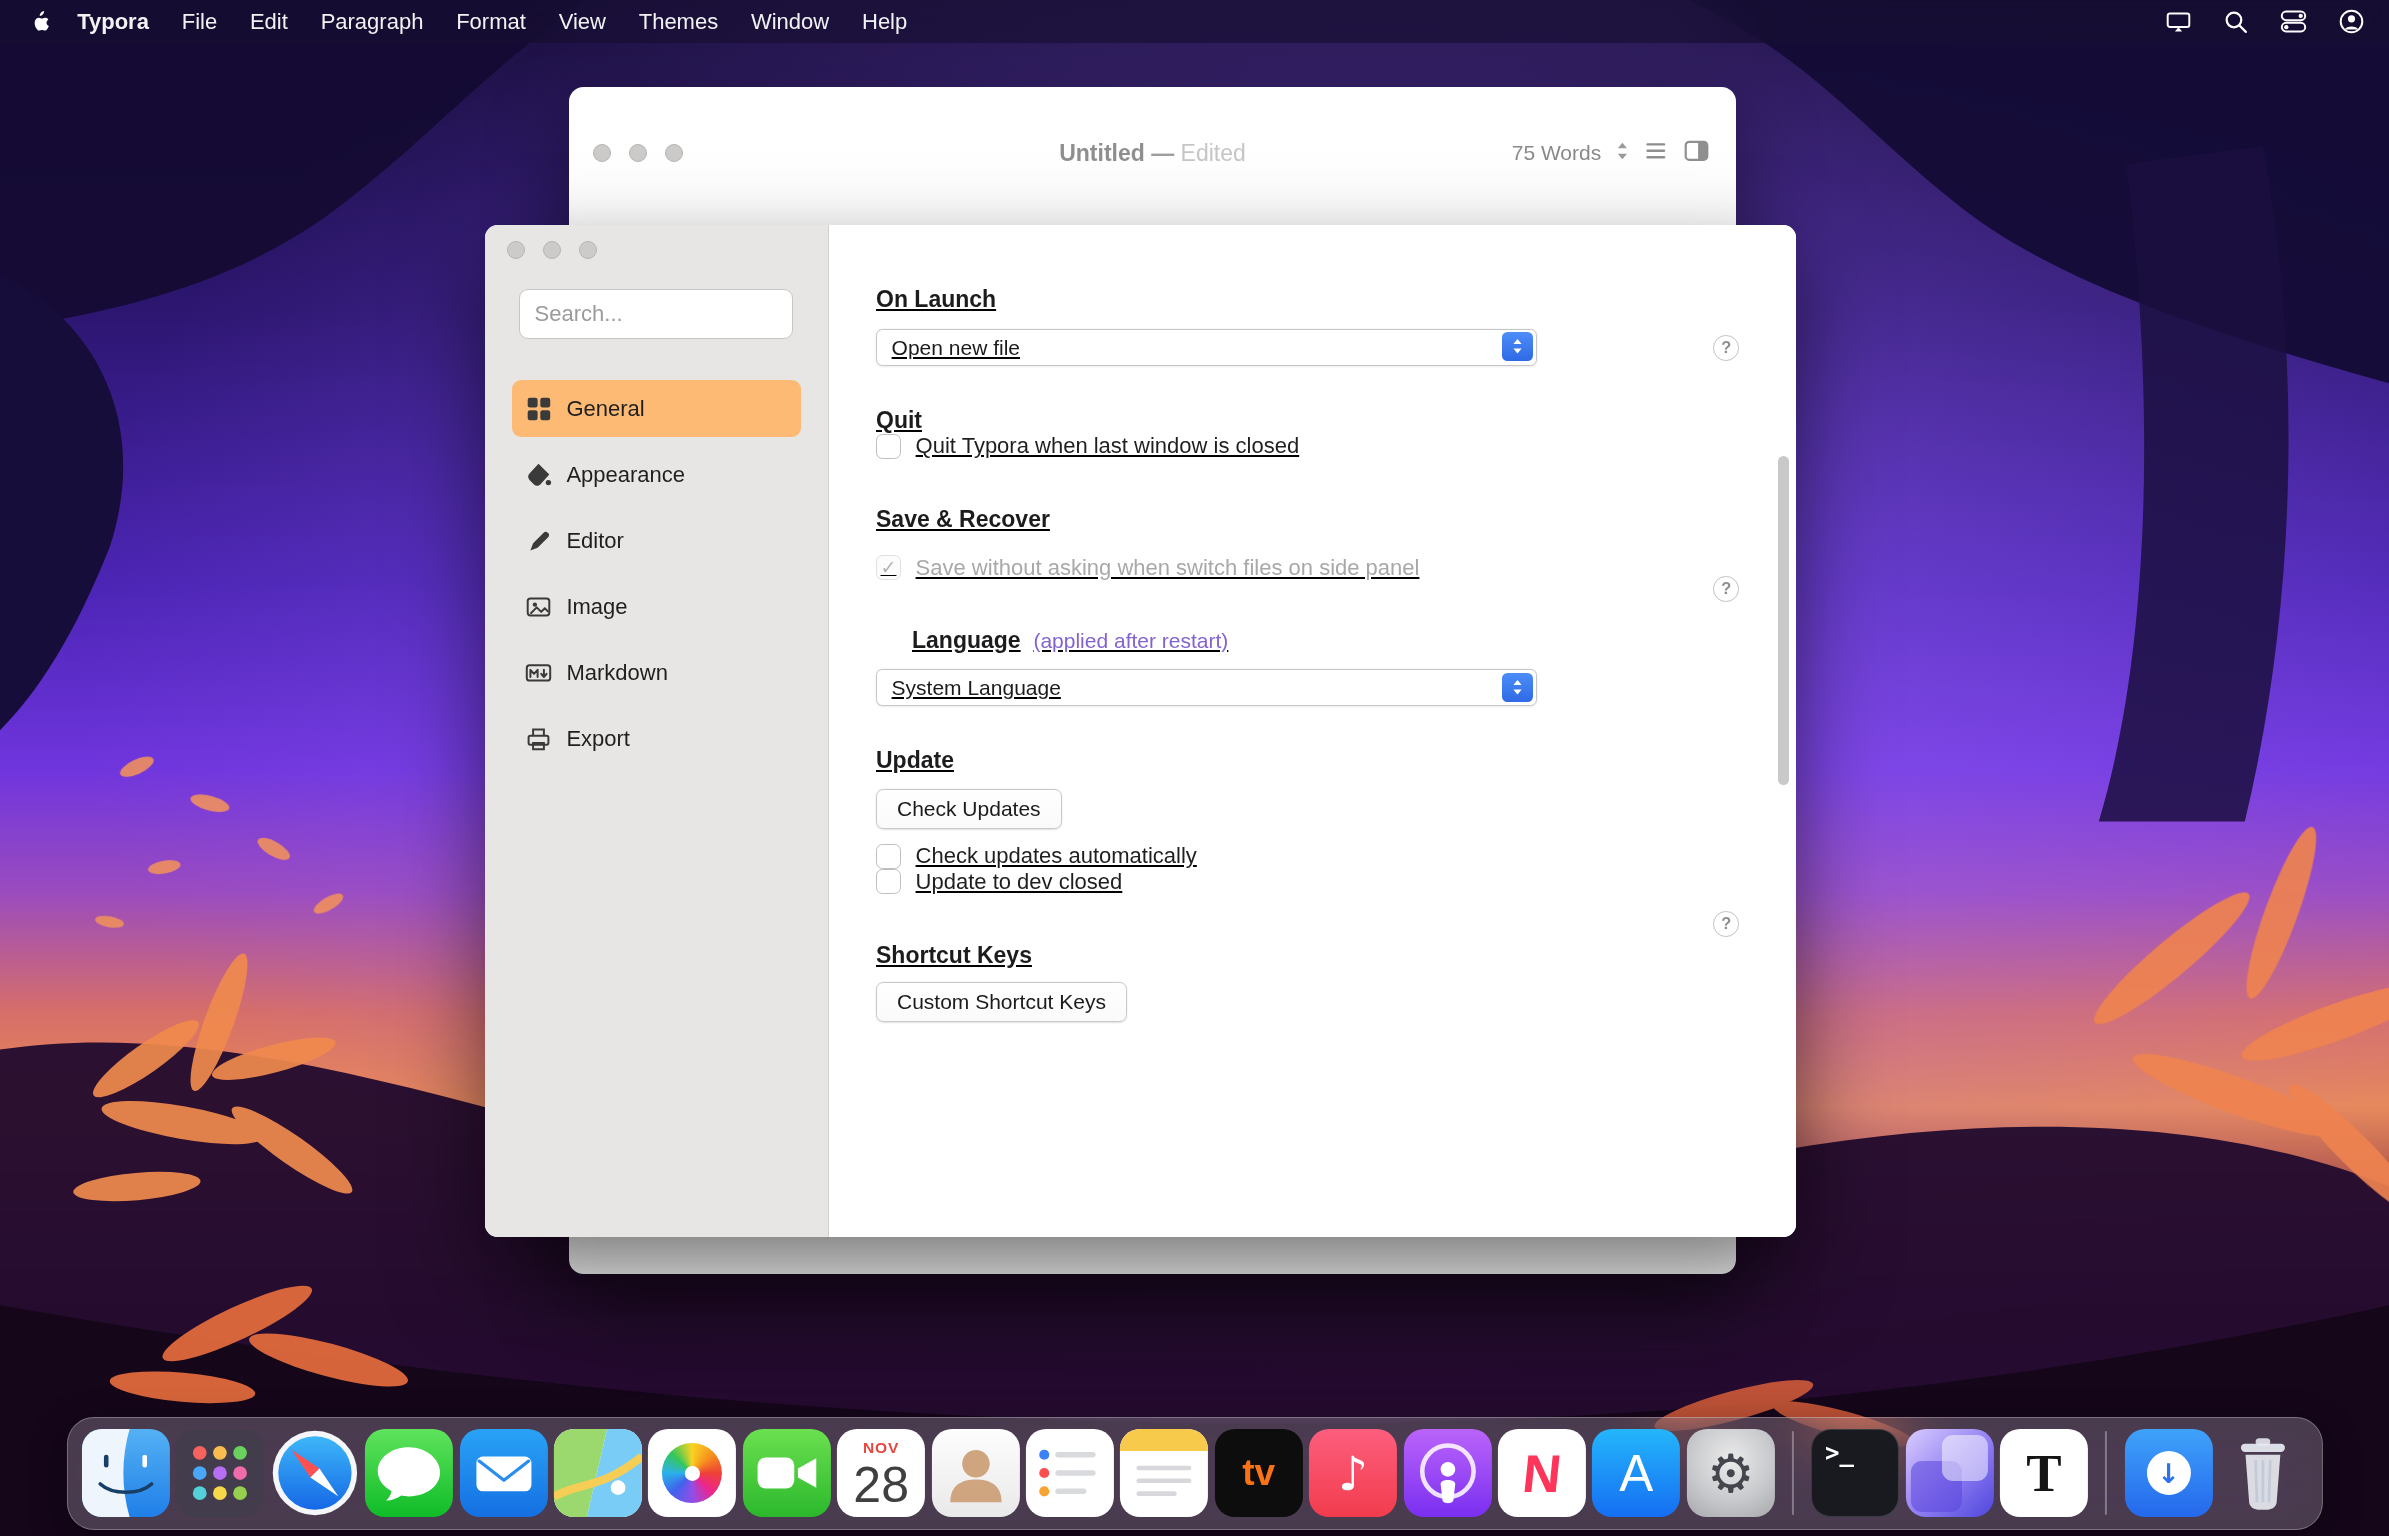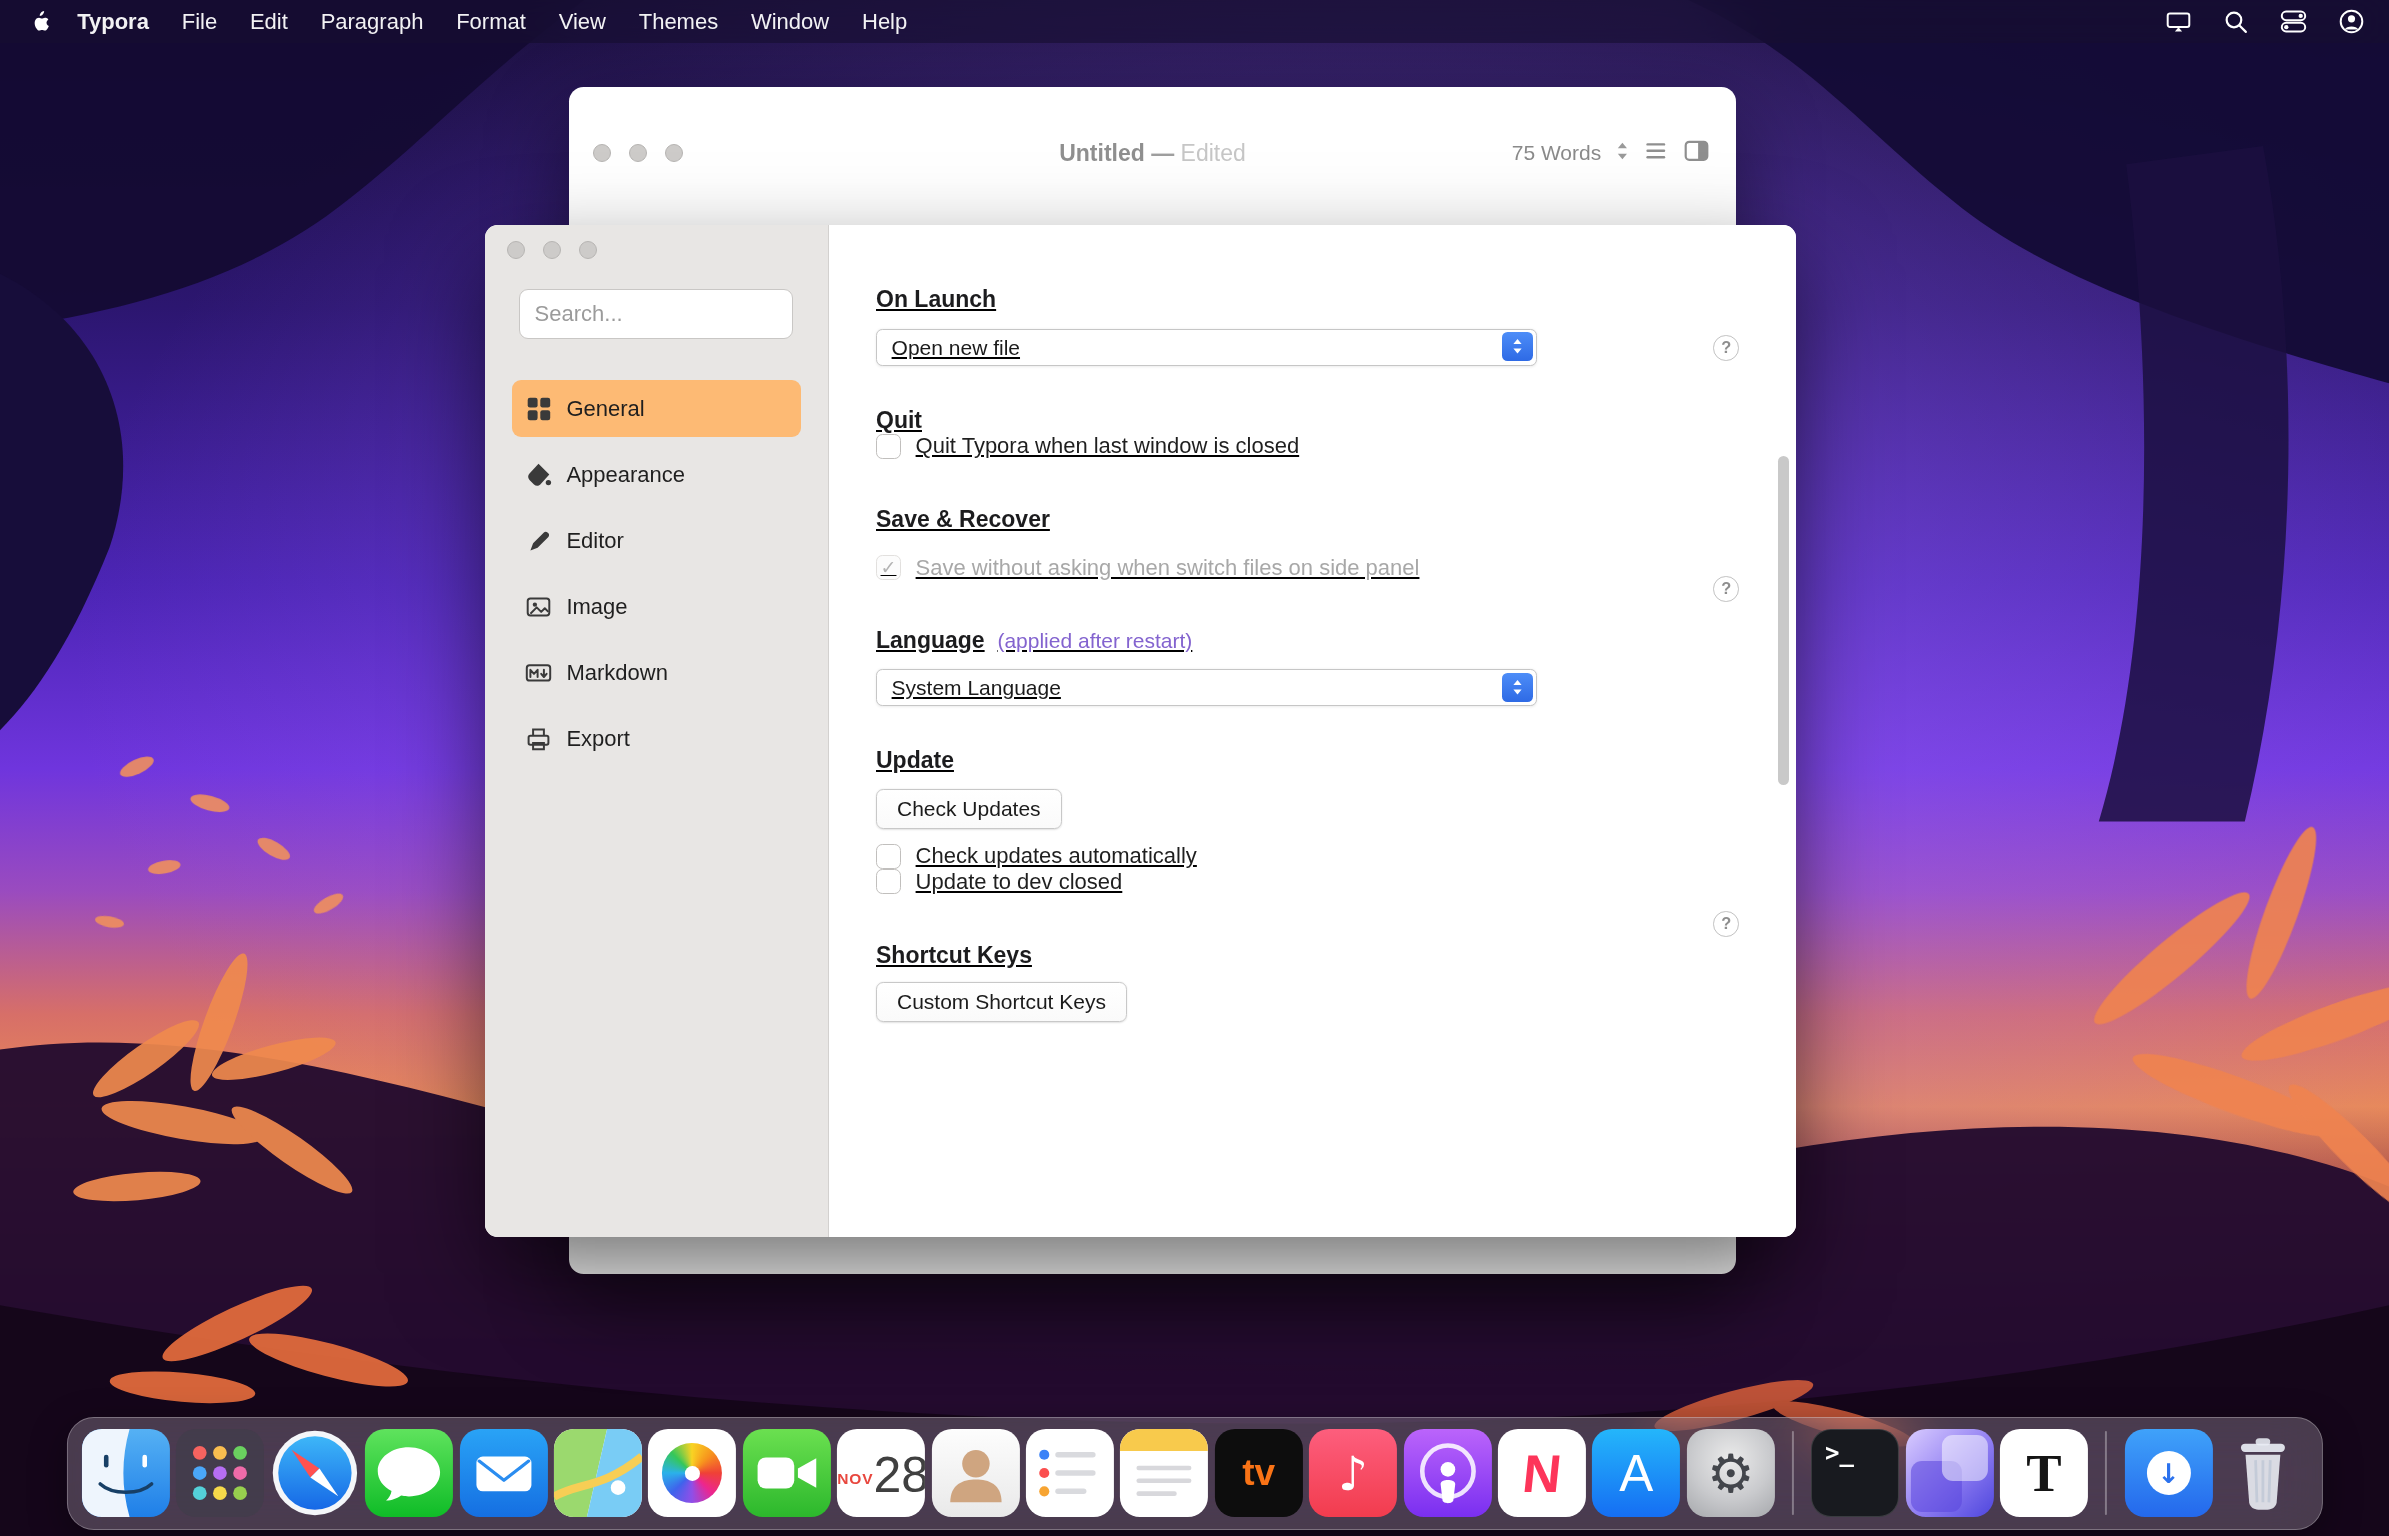--- a/index.html
+++ b/index.html
@@ -63,21 +63,21 @@
   .cb-row.disabled{color:#a8a8a8;}
   .cb-row.disabled .checkbox{border-color:#e2e0de;background:#fcfcfc;}
   .gray-check{color:#b3b3b3;font-size:19px;font-weight:700;line-height:1;}
   .btn{margin-top:14.6px;height:40px;padding:0 20px;border:0.9px solid #c8c8c8;border-radius:7.3px;
     background:linear-gradient(#ffffff,#fafafa);box-shadow:0 0.9px 1.8px rgba(0,0,0,.12);font-size:21px;color:#1b1b1b;
     display:inline-flex;align-items:center;font-family:inherit;}
   .help{position:absolute;right:57px;width:25.6px;height:25.6px;border:1.4px solid #c2c2c2;border-radius:50%;
     color:#8e8e8e;font-size:16.4px;font-weight:700;display:flex;align-items:center;justify-content:center;box-sizing:border-box;}
   .help1{top:110px;} .help2{top:351px;} .help3{top:686px;}
   .p-scrollbar{position:absolute;right:7.3px;top:231px;width:11px;height:329px;border-radius:5.5px;background:#c9c9c9;} .mt45{margin-top:41px;} .mt23{} .mt51{margin-top:47px;}
-  .mt24{margin-top:22px;} .mt50{margin-top:46px;} .mt16{margin-top:14.6px;} .mt52{margin-top:47px;} .mt15{margin-top:13.7px;}
+  .mt24{margin-top:22px;} .mt50{margin-top:46px;margin-left:36px;} .mt16{margin-top:14.6px;} .mt52{margin-top:47px;} .mt15{margin-top:13.7px;}
 
   
   .dock{position:absolute;left:50%;transform:translateX(-50%);bottom:7.3px;height:113px;padding:0 14.6px;border-radius:27px;
     background:rgba(255,255,255,.22);border:0.9px solid rgba(255,255,255,.28);backdrop-filter:blur(27px) saturate(1.4);
     display:flex;align-items:center;gap:6.4px;z-index:40;box-shadow:0 11px 37px rgba(0,0,0,.35);box-sizing:border-box;}
   .dk{width:88px;height:88px;border-radius:20px;position:relative;overflow:hidden;flex:none;
     display:flex;align-items:center;justify-content:center;}
   .dk.circle{border-radius:50%;}
   .dk > svg{width:100%;height:100%;display:block;position:absolute;inset:0;}
   .dock-divider{width:1.8px;height:84px;background:rgba(255,255,255,.32);margin:0 11px;border-radius:0.9px;flex:none;}
@@ -86,21 +86,21 @@
   .dk-launchpad{background:rgba(62,62,72,.55);}
   .dk-messages{background:linear-gradient(#5fe35d,#0fbc27);}
   .dk-mail{background:linear-gradient(#29a3f6,#156fe2);}
   .dk-maps{background:#fff;}
   .dk-photos{background:#fff;}
   .pinwheel{width:60px;height:60px;border-radius:50%;position:relative;z-index:1;
     background:conic-gradient(#f9d323,#f7941d,#ef4136,#ec268f,#8f4fe8,#3f63ec,#2bb1ea,#35c75a,#f9d323);}
   .pinwheel::after{content:"";position:absolute;left:50%;top:50%;width:14.6px;height:14.6px;margin:-7.3px 0 0 -7.3px;
     border-radius:50%;background:#fff;}
   .dk-facetime{background:linear-gradient(#6be050,#2cb82c);}
-  .dk-calendar{background:#fff;flex-direction:row;justify-content:flex-start;}
+  .dk-calendar{background:#fff;flex-direction:column;justify-content:flex-start;}
   .cal-month{margin-top:11px;font-size:15.5px;letter-spacing:0.9px;font-weight:700;color:#e8473e;line-height:1;}
   .cal-day{font-size:50px;font-weight:300;color:#404040;line-height:1;margin-top:4px;}
   .dk-contacts{background:linear-gradient(#fdfdfd,#e9e9e9);}
   .dk-reminders{background:#fff;}
   .dk-notes{background:#fff;}
   .dk-appletv{background:#0d0d0d;}
   .atv-label{color:#f97316;font-size:37px;font-weight:700;z-index:1;}
   .dk-music{background:linear-gradient(#fd5e7d,#f23c4e);}
   .music-note{color:#fff;font-size:47px;z-index:1;font-family:"DejaVu Sans",sans-serif;}
   .dk-podcasts{background:linear-gradient(#bb64fb,#7a2ff0);}

